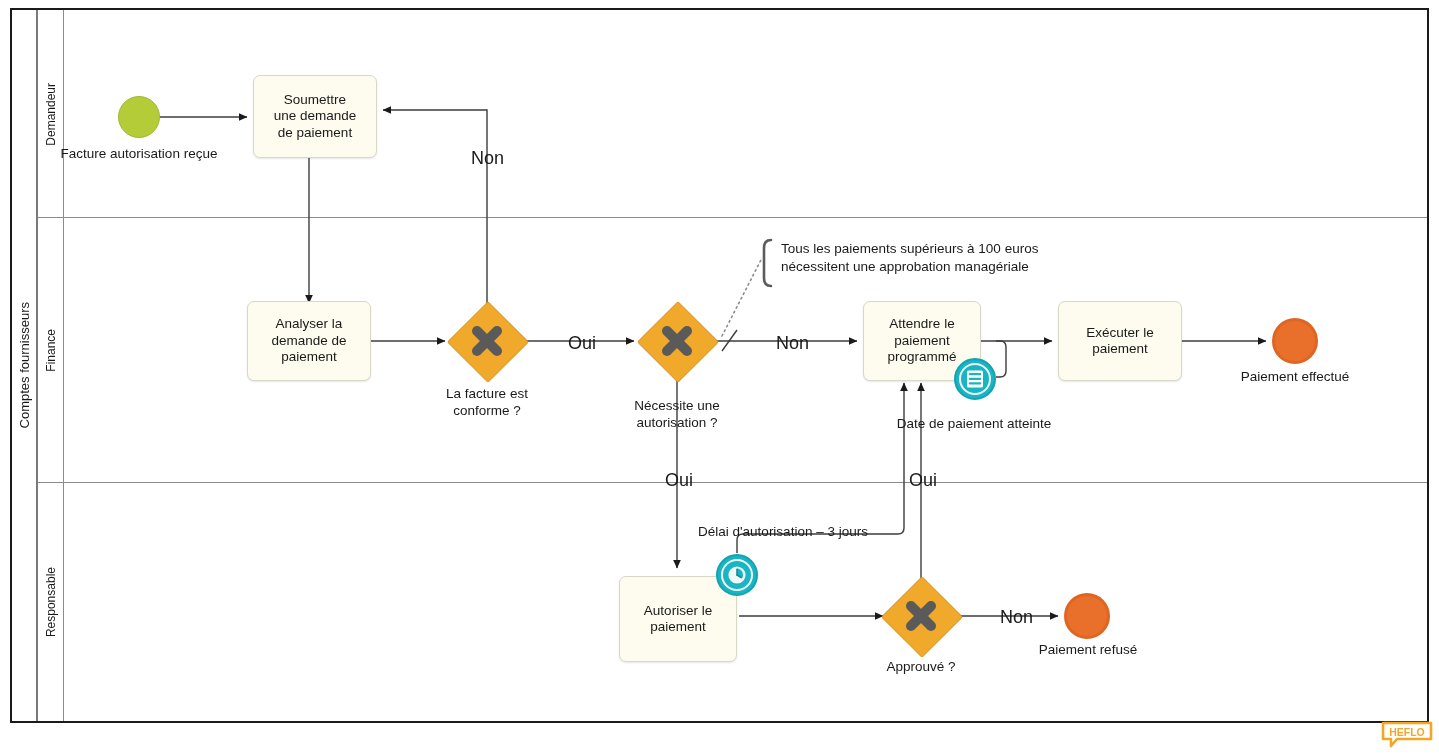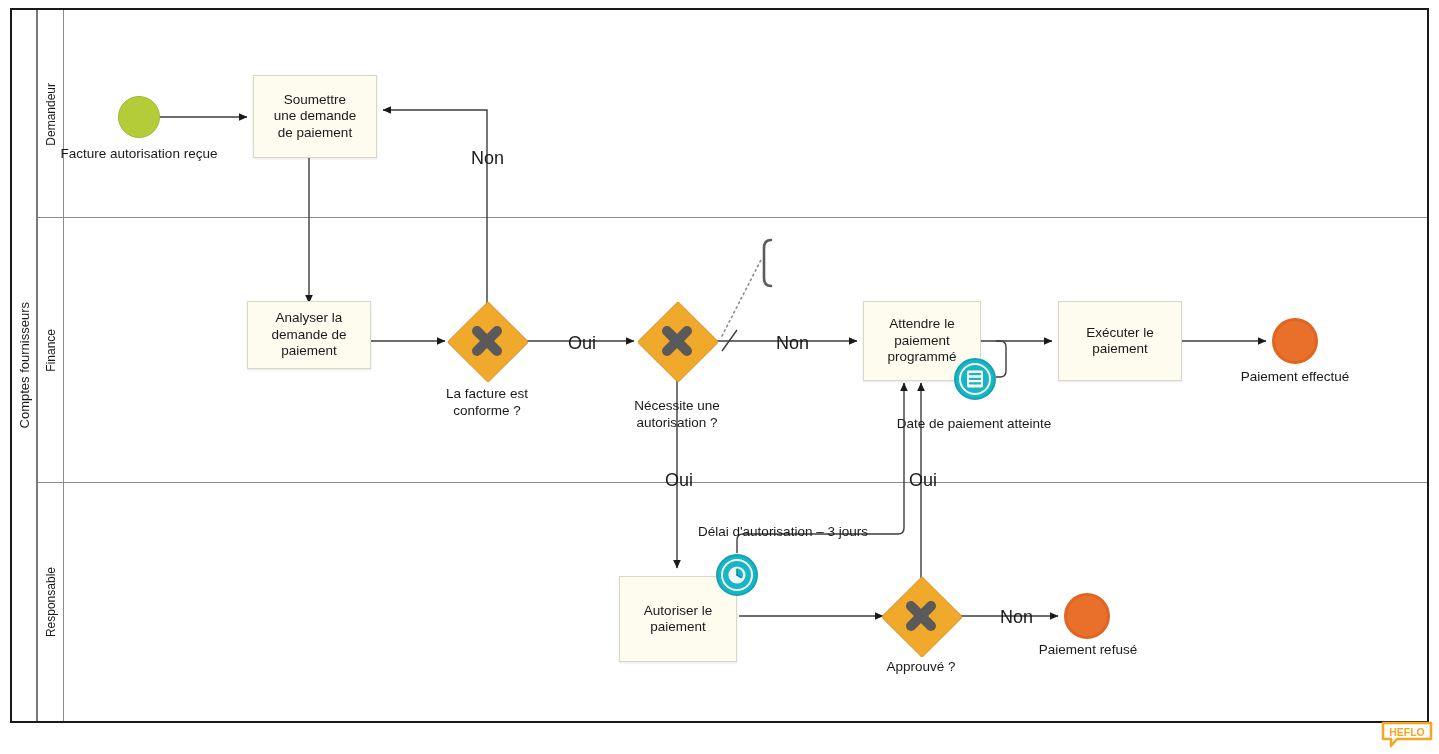--- a/index.html
+++ b/index.html
@@ -67,21 +67,21 @@
     color: #1a1a1a;
     white-space: nowrap;
   }
 
   
   .task {
     position: absolute;
     box-sizing: border-box;
     background: #fdfcef;
     border: 1px solid #d8d8c8;
-    border-radius: 0;
+    border-radius: 7px;
     display: flex;
     align-items: center;
     justify-content: center;
     text-align: center;
     font-size: 13.5px;
     line-height: 16.5px;
     color: #1a1a1a;
     box-shadow: 0 1px 2px rgba(0,0,0,0.10);
     padding: 2px 6px;
   }
@@ -255,21 +255,21 @@
 
     <div class="event start" style="left:118px; top:96px; width:42px; height:42px;"></div>
     <div class="lbl center" style="left:139px; top:146px;">Facture autorisation reçue</div>
 
     <div class="task" style="left:253px; top:75px; width:124px; height:83px;">
       <span style="white-space:pre-line;">Soumettre
 une demande
 de paiement</span>
     </div>
 
-    <div class="task" style="left:247px; top:301px; width:124px; height:68px;">
+    <div class="task" style="left:247px; top:301px; width:124px; height:80px;">
       <span style="white-space:pre-line;">Analyser la
 demande de
 paiement</span>
     </div>
 
     <div class="gateway" style="left:450px; top:304px;">
       <div class="diamond"></div>
       <svg class="gw-x" viewBox="0 0 74 74">
         <g stroke="#5a5a5a" stroke-width="10" stroke-linecap="round">
           <line x1="27" y1="27" x2="47" y2="47"></line>
@@ -349,20 +349,22 @@
     <div class="event end" style="left:1064px; top:593px; width:46px; height:46px;"></div>
     <div class="lbl center" style="left:1088px; top:642px;">Paiement refusé</div>
 
     <div class="flow-lbl" style="left:471px; top:148px;">Non</div>
     <div class="flow-lbl" style="left:568px; top:333px;">Oui</div>
     <div class="flow-lbl" style="left:776px; top:333px;">Non</div>
     <div class="flow-lbl" style="left:665px; top:470px;">Oui</div>
     <div class="flow-lbl" style="left:909px; top:470px;">Oui</div>
     <div class="flow-lbl" style="left:1000px; top:607px;">Non</div>
 
+    <div class="annotation" style="left:771px; top:240px; width:300px;">Tous les paiements supérieurs à 100  euros
+nécessitent une approbation managériale</div>
 
     <div class="heflo" style="left:1381px; top:721px;">
       <svg width="52" height="28" viewBox="0 0 52 28">
         <path d="M2,2 H50 V18 H16 L10,25 L10,18 H2 Z" fill="#ffffff" stroke="#f5a623" stroke-width="2.6" stroke-linejoin="round"></path>
         <text x="26" y="14.5" font-family="Liberation Sans, sans-serif" font-size="10.5" font-weight="bold" fill="#f5a623" text-anchor="middle">HEFLO</text>
       </svg>
     </div>
 
   </div>
 </div>

